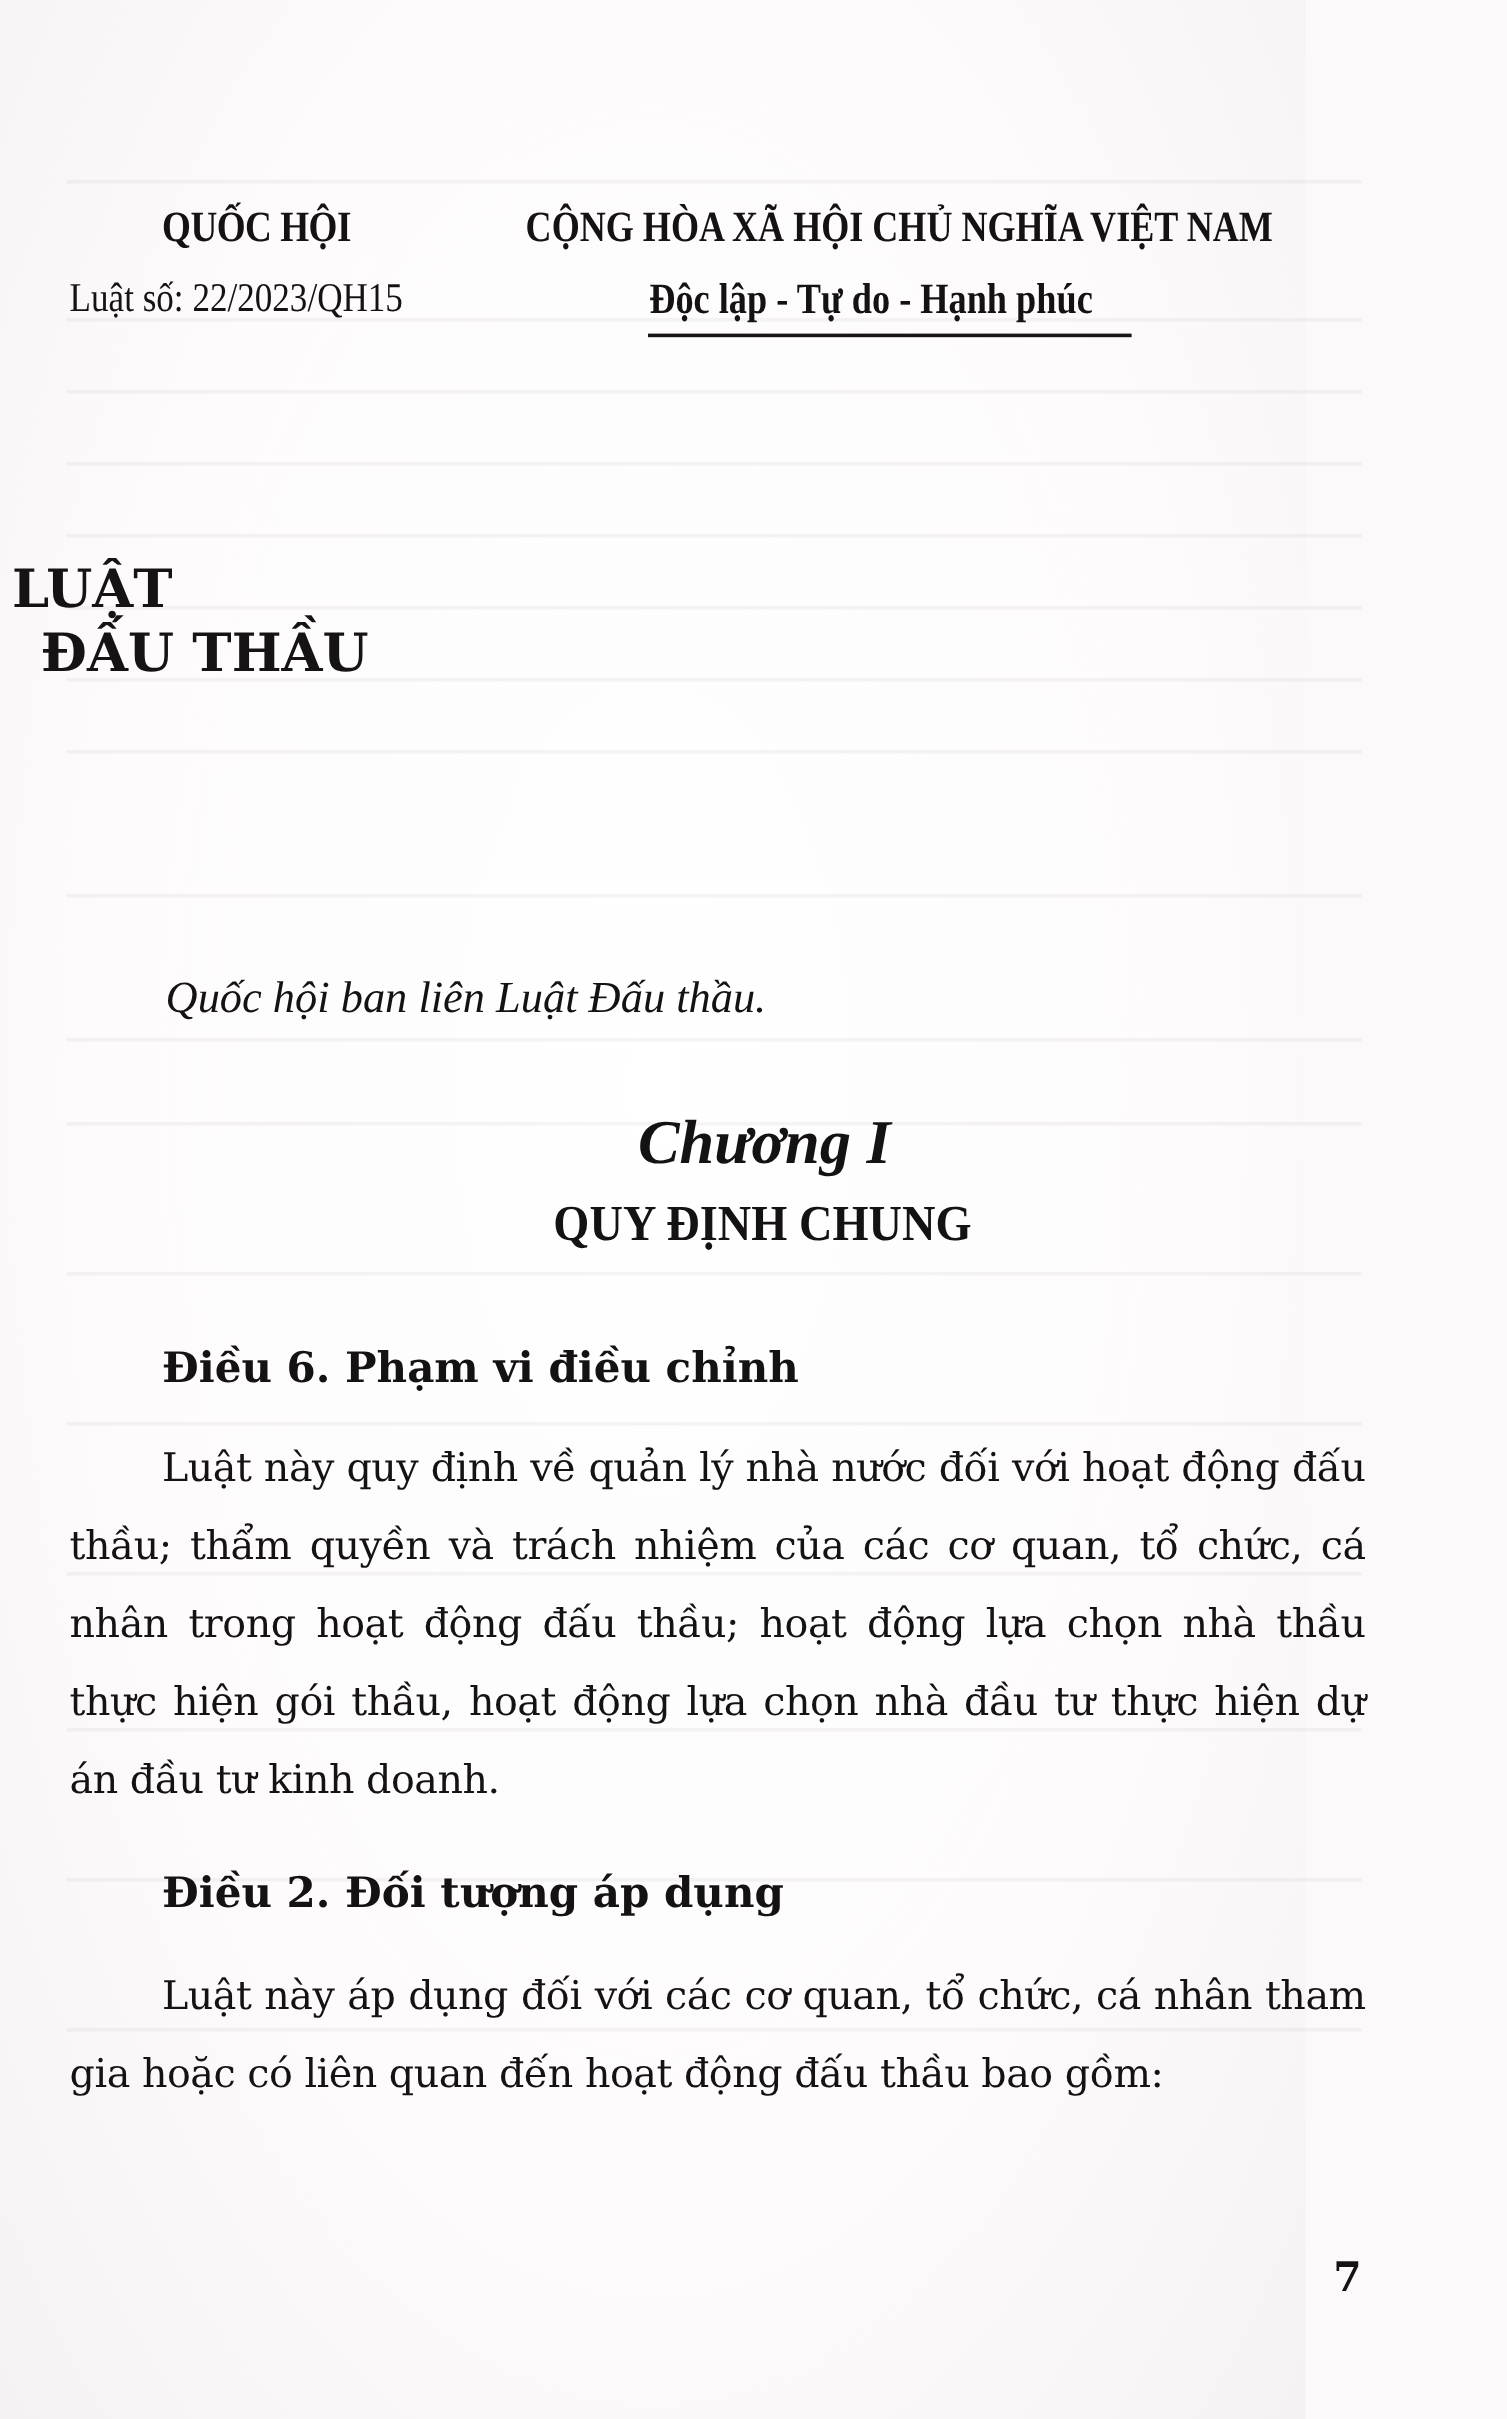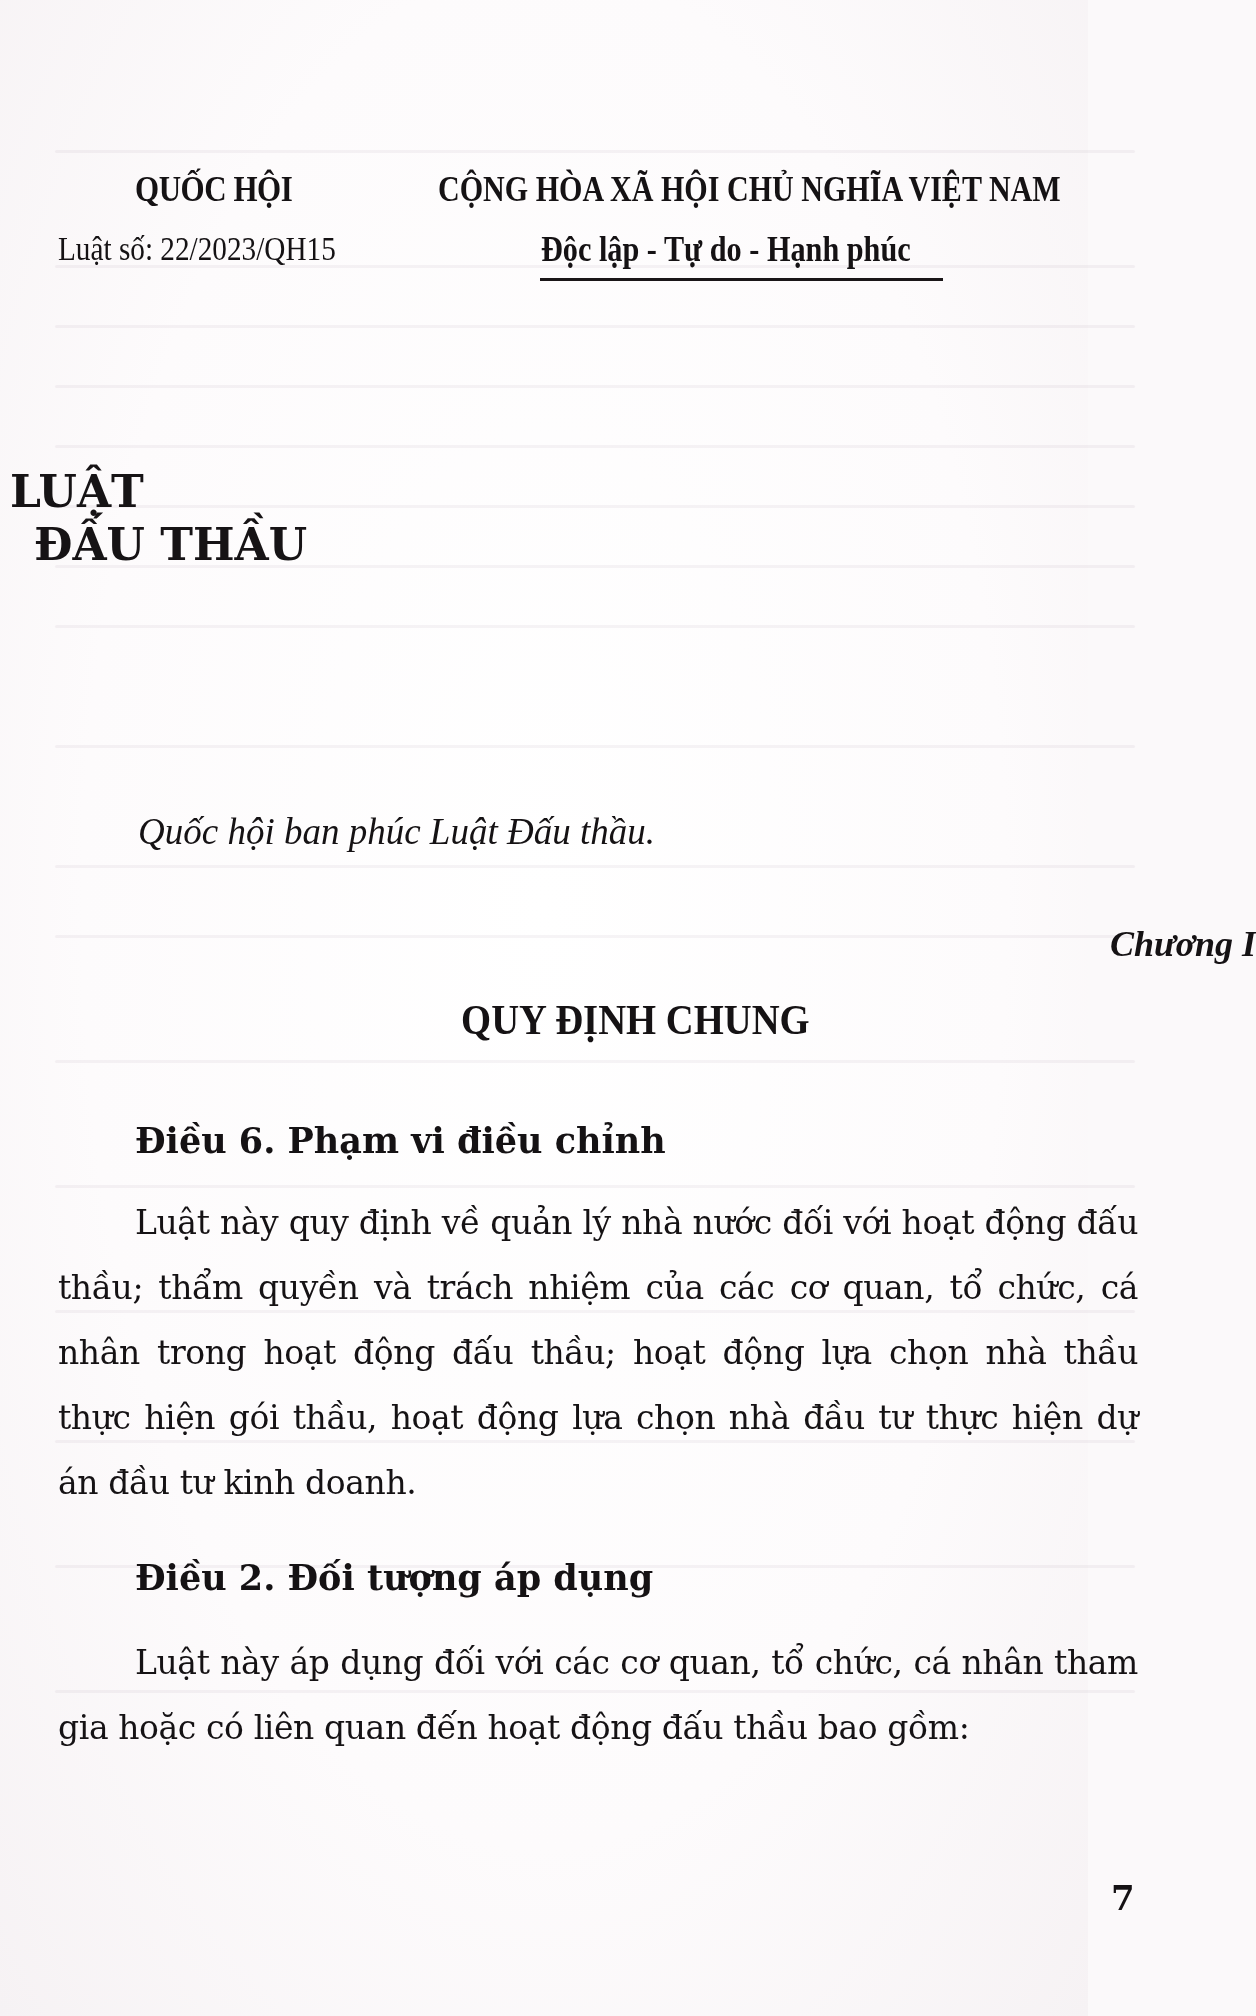--- a/index.html
+++ b/index.html
@@ -125,25 +125,25 @@
       font-size: 37px;
       line-height: 64px;
     }
     .preamble .indent { padding-left: 80px; }
     .pre-1 { top: 670px; }
     .pre-2 { top: 800px; }
     .chapter {
       position: absolute;
       left: 0;
       width: 1256px;
-      text-align: right;
+      text-align: center;
       font-family: "Liberation Serif", serif;
       font-weight: bold;
       font-style: italic;
-      font-size: 36px;
+      font-size: 52px;
       top: 923px;
       padding-left: 18px;
       box-sizing: border-box;
     }
     .chapter-title {
       position: absolute;
       left: 0;
       width: 1256px;
       text-align: center;
       font-family: "Liberation Serif", serif;
@@ -221,21 +221,21 @@
   <div class="header-right">
     <div class="republic">CỘNG HÒA XÃ HỘI CHỦ NGHĨA VIỆT NAM</div>
     <div class="motto">Độc lập - Tự do - Hạnh phúc</div>
     <div class="motto-underline"></div>
   </div>
 
   <div class="title-1">LUẬT</div>
   <div class="title-2">ĐẤU THẦU</div>
 
   <div class="preamble pre-2">
-    <span class="indent">Quốc hội ban phúc Luật Đấu thầu.</span>
+    <span class="indent">Quốc hội ban liên Luật Đấu thầu.</span>
   </div>
 
   <div class="chapter">Chương I</div>
   <div class="chapter-title">QUY ĐỊNH CHUNG</div>
 
   <div class="article-heading art-1">Điều 6. Phạm vi điều chỉnh</div>
   <div class="paragraph para-1">
     <span class="first">Luật này quy định về quản lý nhà nước đối với hoạt động đấu thầu; thẩm quyền và trách nhiệm của các cơ quan, tổ chức, cá nhân trong hoạt động đấu thầu; hoạt động lựa chọn nhà thầu thực hiện gói thầu, hoạt động lựa chọn nhà đầu tư thực hiện dự án đầu tư kinh doanh.</span>
   </div>
 

